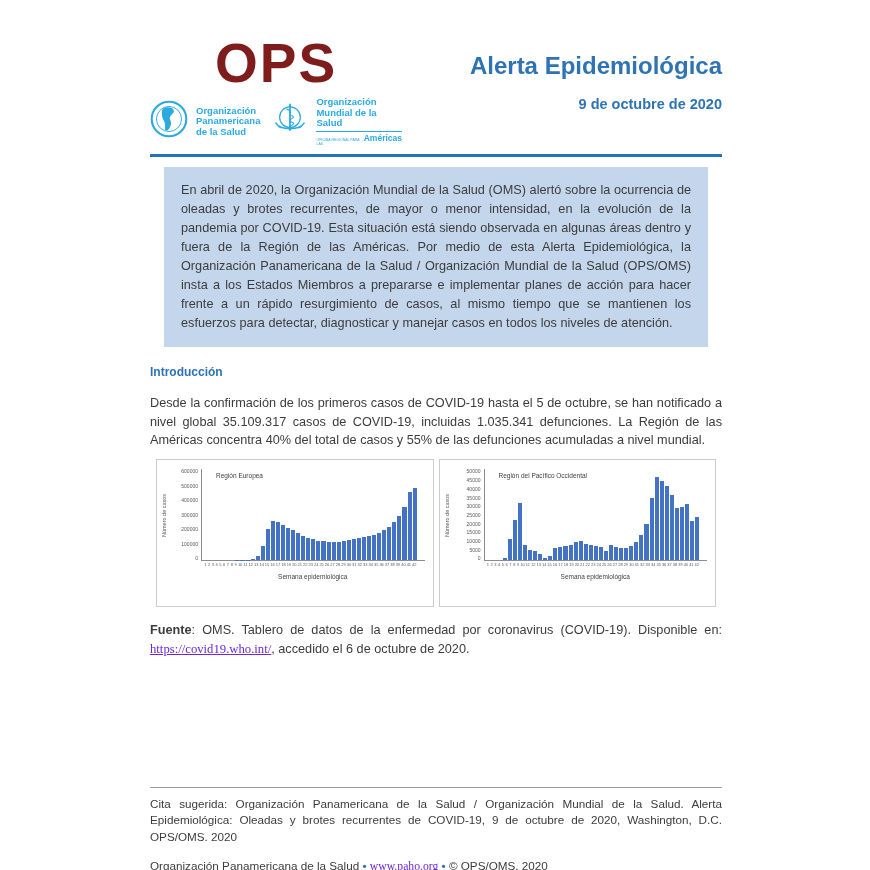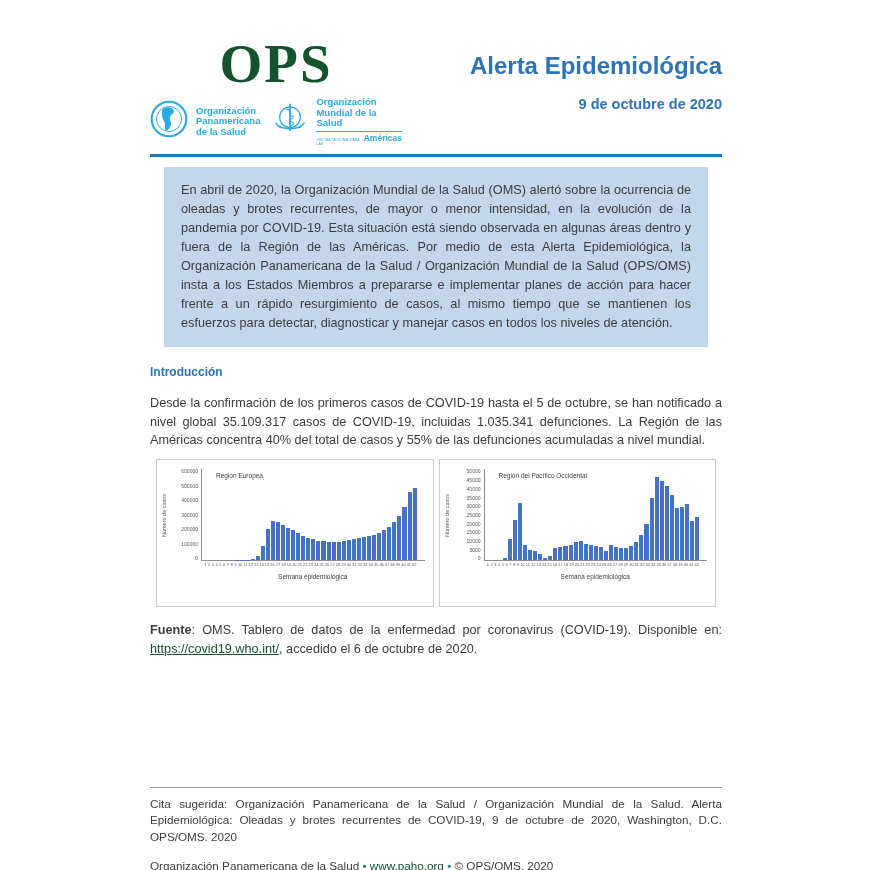--- a/index.html
+++ b/index.html
@@ -3,22 +3,22 @@
 <meta charset="utf-8">
 <style>
   * { margin:0; padding:0; box-sizing:border-box; }
   html,body { width:870px; height:870px; background:#ffffff; overflow:hidden; }
   body { font-family:"Liberation Sans", sans-serif; color:#3c3c3c; position:relative; }
   .page { position:absolute; left:150px; top:0; width:572px; }
 
   
   .header { display:flex; justify-content:space-between; padding-top:36px; }
   .brand { width:252px; }
-  .ops-wordmark { text-align:center; font-size:55px; font-weight:bold; color:#14532d;
-                  letter-spacing:2px; line-height:1; font-family:Liberation Serif, serif; }
+  .ops-wordmark { text-align:center; font-size:55px; font-weight:bold; color:#7f1d1d;
+                  letter-spacing:2px; line-height:1; font-family:Liberation Sans, sans-serif; }
   .logos { display:flex; gap:12px; margin-top:6px; }
   .logo-unit { display:flex; gap:8px; align-items:center; }
   .logo-text { color:#2baae1; font-weight:bold; font-size:9.5px; line-height:1.12; }
   .who-office { border-top:1px solid #2baae1; margin-top:2px; padding-top:1px;
                 display:flex; align-items:baseline; gap:2px; }
   .who-office .tiny { font-size:3.5px; font-weight:normal; color:#2baae1; }
   .who-office .amer { font-size:8.5px; font-weight:bold; color:#2baae1; }
   .titles { width:302px; text-align:right; padding-top:16px; color:#2e74b5; }
   .doc-title { font-size:24px; font-weight:bold; line-height:1.15; }
   .doc-subtitle { font-size:18.5px; font-weight:bold; line-height:1.2; margin-top:2px; }
@@ -47,21 +47,21 @@
   .plot-title { position:absolute; top:3px; left:14px; font-size:6.5px; color:#404040; }
   .bars { position:absolute; left:0; right:0; top:0; bottom:0; display:flex; align-items:flex-end;
           gap:1px; padding:0 8px 0 3px; }
   .bar { flex:1; background:#4472c4; }
   .xticks { display:flex; gap:1px; padding:1px 8px 0 3px; font-size:4px; color:#595959; }
   .xticks div { flex:1; text-align:center; overflow:visible; white-space:nowrap; }
   .xlabel { text-align:center; font-size:6.5px; color:#404040; margin-top:6px; }
 
   
   .fuente { font-size:12.7px; line-height:1.42; text-align:justify; margin-top:14px; }
-  a.doc-link { color:#14532d; text-decoration:underline; }
+  a.doc-link { color:#6d28d9; text-decoration:underline;font-family:Liberation Serif, serif; }
 
   
   .footer { position:absolute; left:150px; width:572px; top:787px; }
   .footer-rule { border-top:1px solid #9d9d9d; }
   .citation { font-size:11.7px; line-height:1.4; text-align:justify; margin-top:8px; color:#3c3c3c; }
   .colophon { font-size:11.7px; margin-top:14px; color:#3c3c3c; }
   .colophon .dot { color:#2e74b5; font-weight:bold; }
 </style>
 </head>
 <body>

